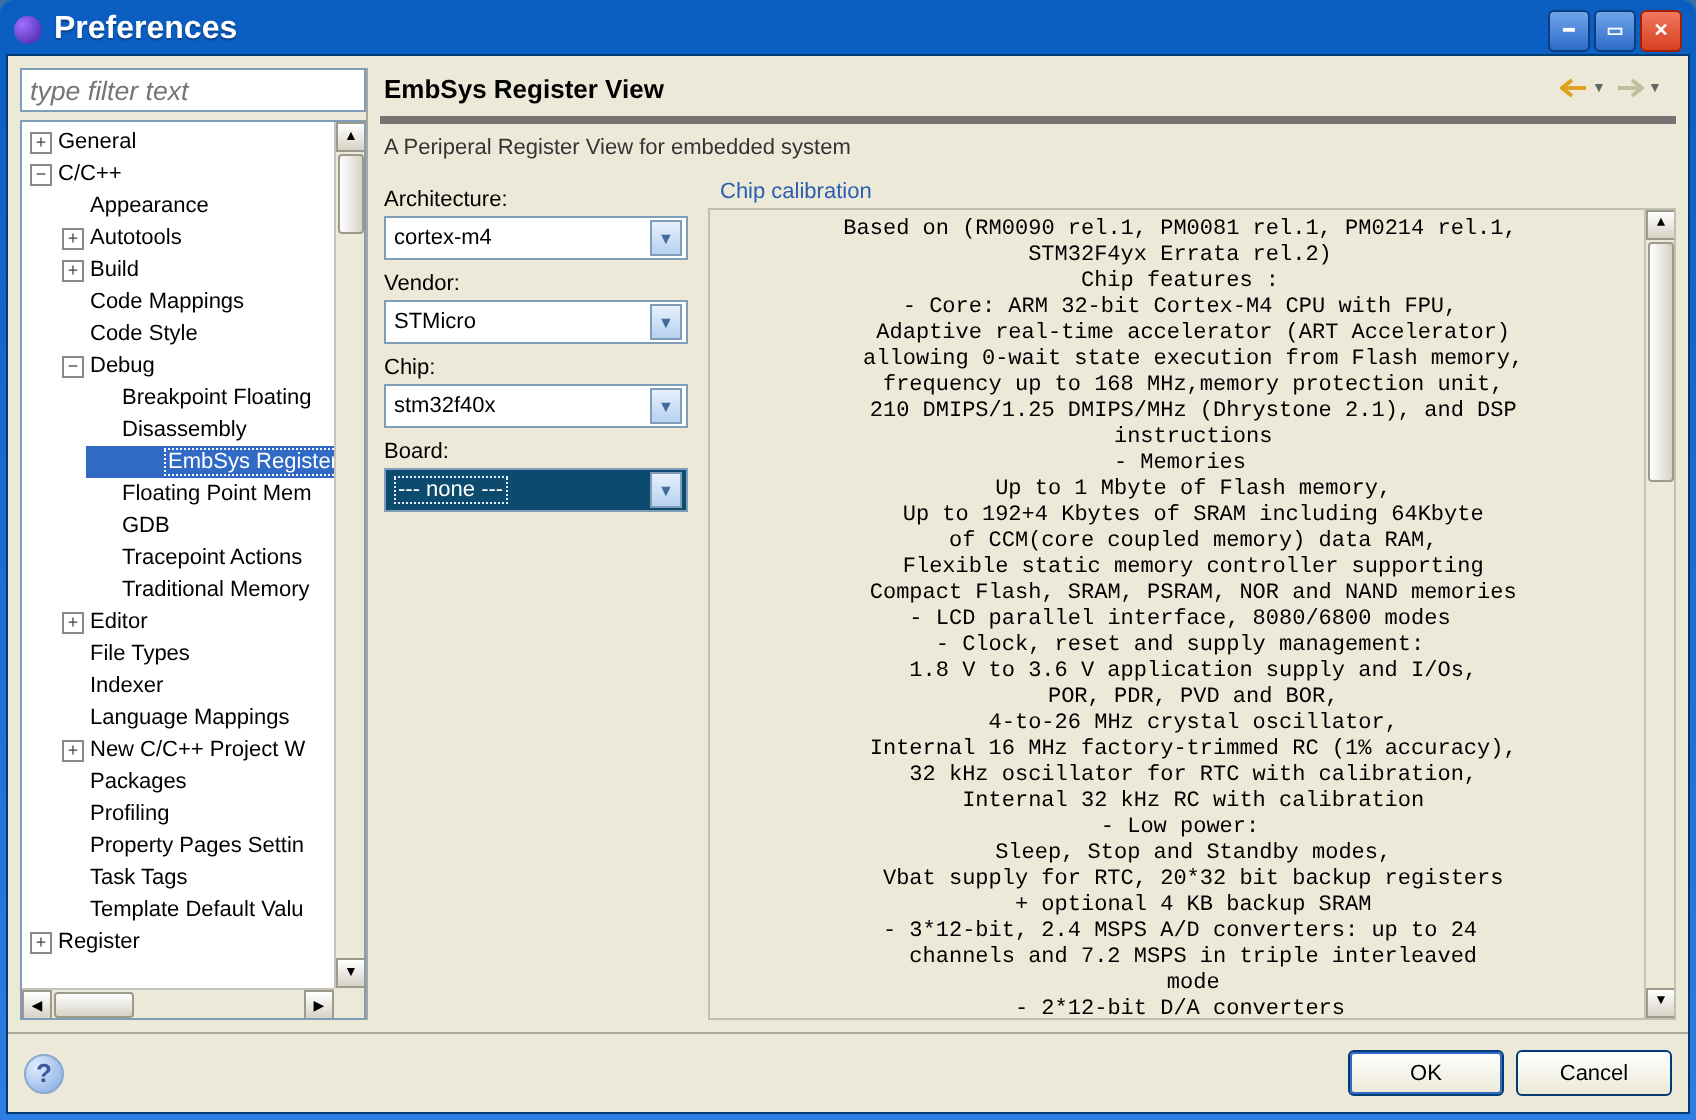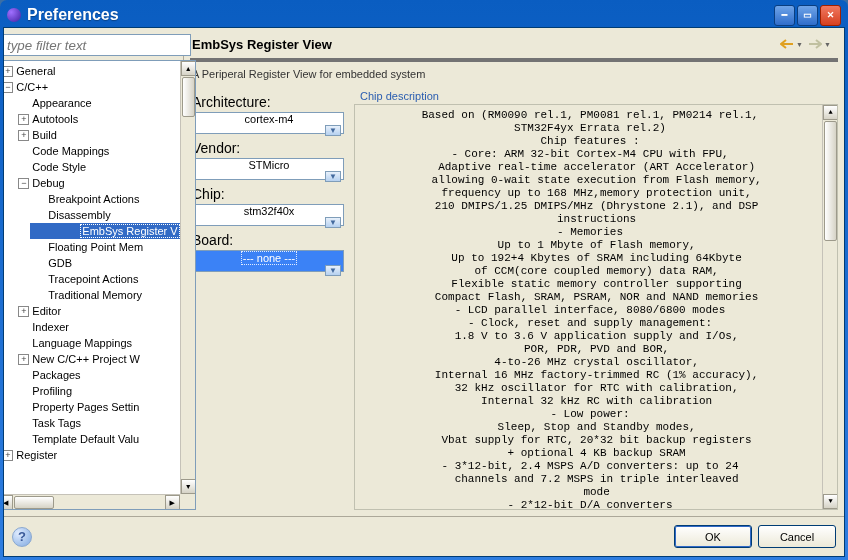--- a/index.html
+++ b/index.html
@@ -9,21 +9,21 @@
   .window { width: 848px; height: 560px; background: linear-gradient(#0a5dc1,#2e7de0); border-radius: 7px 7px 0 0; padding: 3px; }
   .titlebar { height: 24px; display: flex; align-items: center; color: #fff; font-weight: bold; padding: 0 4px; }
   .titlebar .eclipse-icon { width: 14px; height: 14px; background: radial-gradient(circle at 30% 30%, #a070ff, #4020a0); border-radius: 50%; margin-right: 6px; }
   .titlebar .title { flex: 1; font-size: 16px; text-shadow: 0 1px 1px rgba(0,0,0,.3); }
   .winbtn { width: 21px; height: 21px; margin-left: 2px; border: 1px solid #0a3e80; border-radius: 3px; font-size: 9px; font-weight: bold; display: flex; align-items: center; justify-content: center; background: linear-gradient(#6fa4e8,#2f6dcb); color: #fff; }
   .winbtn.close { background: linear-gradient(#f07860,#d64020); border-color: #a02000; }
 
   .client { background: #ece9d8; width: 100%; height: calc(100% - 24px); border: 1px solid #003c74; display: flex; flex-direction: column; }
   .content { flex: 1; display: flex; overflow: hidden; padding: 6px; gap: 6px; }
 
-  .leftpane { width: 174px; display: flex; flex-direction: column; border-right: 1px solid #aca899; align-items: center; }
+  .leftpane { width: 174px; display: flex; flex-direction: column; border-right: 1px solid #aca899; }
   .filter { height: 22px; border: 1px solid #7f9db9; padding: 2px 4px; margin-bottom: 4px; color: #aaa; font-style: italic; background: #fff; }
   .tree-wrap { flex: 1; border: 1px solid #7f9db9; background: #fff; overflow: hidden; position: relative; padding-right: 15px; }
   .tree-scrollbar-v { position:absolute; right:0; top:0; bottom:15px; width:15px; background:#ece9d8; border-left:1px solid #c5c2b8;}
   .tree-scrollbar-v .arrow, .tree-scrollbar-h .arrow { width:15px;height:15px;background:linear-gradient(#fff,#d6d3c6);border:1px solid #9d9a8b;font-size:7px;display:flex;align-items:center;justify-content:center;}
   .tree-scrollbar-v .up{position:absolute;top:0;} .tree-scrollbar-v .down{position:absolute;bottom:0;}
   .thumb-v{position:absolute;top:16px;left:1px;width:13px;height:40px;background:linear-gradient(90deg,#fff,#d6d3c6);border:1px solid #9d9a8b;border-radius:2px;}
   .tree-scrollbar-h { position:absolute; left:0; right:15px; bottom:0; height:15px; background:#ece9d8; border-top:1px solid #c5c2b8;}
   .tree-scrollbar-h .l{position:absolute;left:0;} .tree-scrollbar-h .r{position:absolute;right:0;}
   .thumb-h{position:absolute;left:16px;top:1px;height:13px;width:40px;background:linear-gradient(#fff,#d6d3c6);border:1px solid #9d9a8b;border-radius:2px;}
   .corner{position:absolute;right:0;bottom:0;width:15px;height:15px;background:#ece9d8;}
@@ -37,25 +37,25 @@
   .row.sel { background:#316ac5;gap:32px; }
   .row.sel .lbl{ color:#fff; border:1px dotted #fff; padding:0 1px;}
   .ch{list-style:none;padding-left:16px;}
 
   .rightpane { flex: 1; display: flex; flex-direction: column; overflow:hidden; }
   .hdr { display:flex; align-items:center; border-bottom:4px solid #737373; padding: 2px 4px 6px 2px; }
   .hdr h1 { font-size: 13px; font-weight:bold; flex:1;}
   .subtitle { padding: 6px 2px 10px; color:#333; }
   .form-area { flex:1; display:flex; gap:10px; overflow:hidden; padding-left:2px; }
   .form-col { width:152px; display:flex; flex-direction:column; gap:2px;}
-  .form-col label { margin-top:4px; font-size:14px;}
-  .combo { height:22px; border:1px solid #7f9db9; background:#fff; display:flex; align-items:center; padding:0 2px 0 4px;flex-direction:column; }
+  .form-col label { margin-top:4px; font-size:11px;}
+  .combo { height:22px; border:1px solid #7f9db9; background:#fff; display:flex; align-items:center; padding:0 2px 0 4px; }
   .combo .combo-arrow{width:16px;height:18px;margin-left:auto;background:linear-gradient(#e7f0fb,#b6d1f0);border:1px solid #7f9db9;display:flex;align-items:center;justify-content:center;font-size:8px;color:#4a6;}
   .combo-arrow::before{content:"▼";color:#436a9e;}
-  .combo.sel-board{background:#3b82f6;color:#fff;}
+  .combo.sel-board{background:#0c4a6e;color:#fff;}
   .combo.sel-board .val{color:#fff; border:1px dotted #e0ecff; padding:0 1px;}
 
   .desc-group { flex:1; display:flex; flex-direction:column;}
   .desc-group .gtitle{ color:#2a5db0; font-size:11px; padding-bottom:2px; margin-left:6px;}
   .desc-box { flex:1; border:1px solid #c0c0b0; background:#ece9d8; font-family: Consolas, "Courier New", monospace; font-size:11px; line-height:13px; padding:4px 18px 4px 6px; overflow:hidden; position:relative; white-space:pre;text-align:center;}
   .desc-scroll-v{position:absolute;right:0;top:0;bottom:0;width:15px;background:#ece9d8;border-left:1px solid #c5c2b8;}
   .desc-scroll-v .arrow{width:15px;height:15px;background:linear-gradient(#fff,#d6d3c6);border:1px solid #9d9a8b;font-size:7px;display:flex;align-items:center;justify-content:center;}
   .desc-scroll-v .up{position:absolute;top:0} .desc-scroll-v .down{position:absolute;bottom:0}
   .desc-thumb{position:absolute;top:16px;left:1px;width:13px;height:120px;background:linear-gradient(90deg,#fff,#d6d3c6);border:1px solid #9d9a8b;border-radius:2px;}
 
@@ -131,21 +131,21 @@
                   </li>
                 <li>
                   <div class="row">
                       <span class="tw">−</span>
                       <span class="lbl">Debug</span>
                     </div>
                   <ul class="ch">
                     <li>
                         <div class="row">
                           <span class="tw empty"></span>
-                          <span class="lbl">Breakpoint Actions</span>
+                          <span class="lbl">Breakpoint Floating</span>
                         </div>
                       </li>
                     <li>
                         <div class="row">
                           <span class="tw empty"></span>
                           <span class="lbl">Disassembly</span>
                         </div>
                       </li>
                     <li>
                         <div class="row sel">
@@ -176,20 +176,26 @@
                           <span class="tw empty"></span>
                           <span class="lbl">Traditional Memory</span>
                         </div>
                       </li>
                   </ul>
                 </li>
                 <li>
                     <div class="row">
                       <span class="tw">+</span>
                       <span class="lbl">Editor</span>
+                    </div>
+                  </li>
+                <li>
+                    <div class="row">
+                      <span class="tw empty"></span>
+                      <span class="lbl">File Types</span>
                     </div>
                   </li>
                 <li>
                     <div class="row">
                       <span class="tw empty"></span>
                       <span class="lbl">Indexer</span>
                     </div>
                   </li>
                 <li>
                     <div class="row">
@@ -290,21 +296,21 @@
                 <span class="val">stm32f40x</span>
                 <span class="combo-arrow"></span>
               </div>
             <label>Board:</label>
             <div class="combo sel-board">
                 <span class="val">--- none ---</span>
                 <span class="combo-arrow"></span>
               </div>
           </div>
           <div class="desc-group">
-            <div class="gtitle">Chip description</div>
+            <div class="gtitle">Chip calibration</div>
             <div class="desc-box"><span>Based on (RM0090 rel.1, PM0081 rel.1, PM0214 rel.1,
 STM32F4yx Errata rel.2)
 Chip features :
 - Core: ARM 32-bit Cortex-M4 CPU with FPU,
   Adaptive real-time accelerator (ART Accelerator)
   allowing 0-wait state execution from Flash memory,
   frequency up to 168 MHz,memory protection unit,
   210 DMIPS/1.25 DMIPS/MHz (Dhrystone 2.1), and DSP
   instructions
 - Memories

